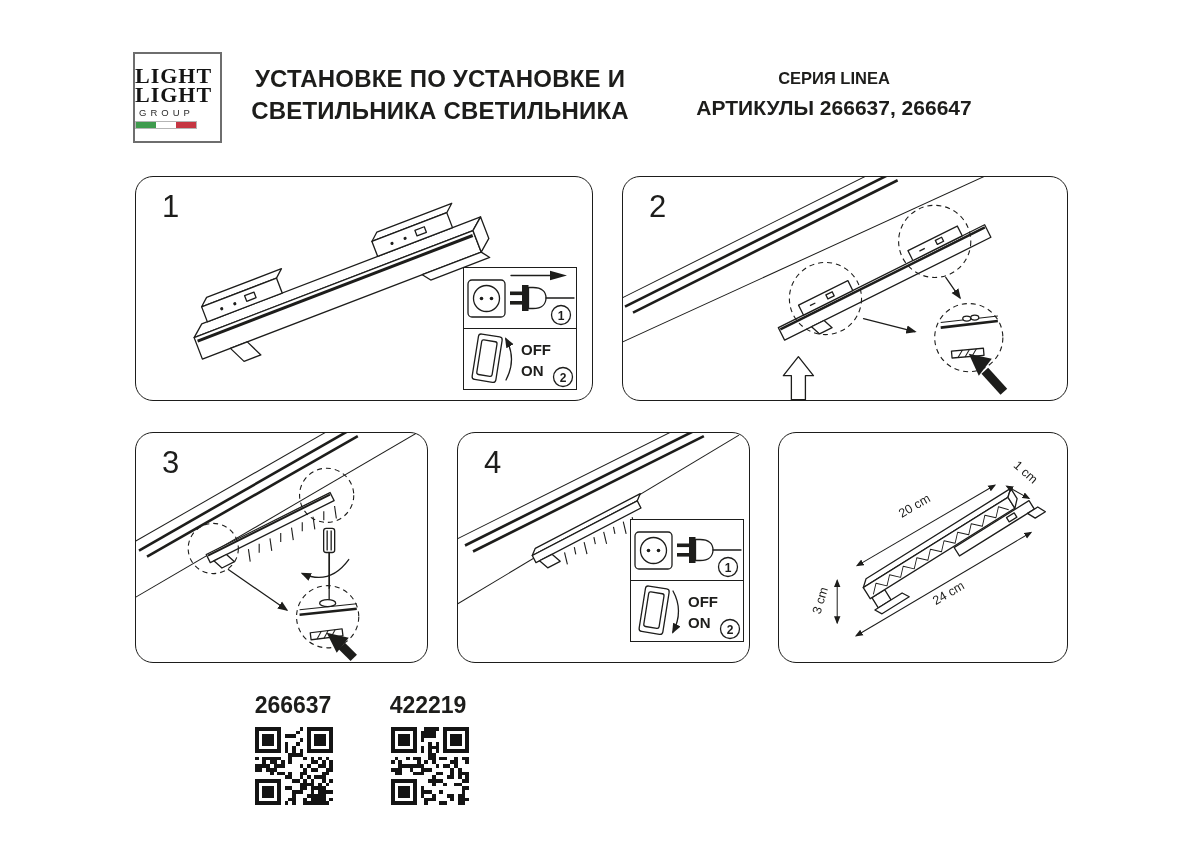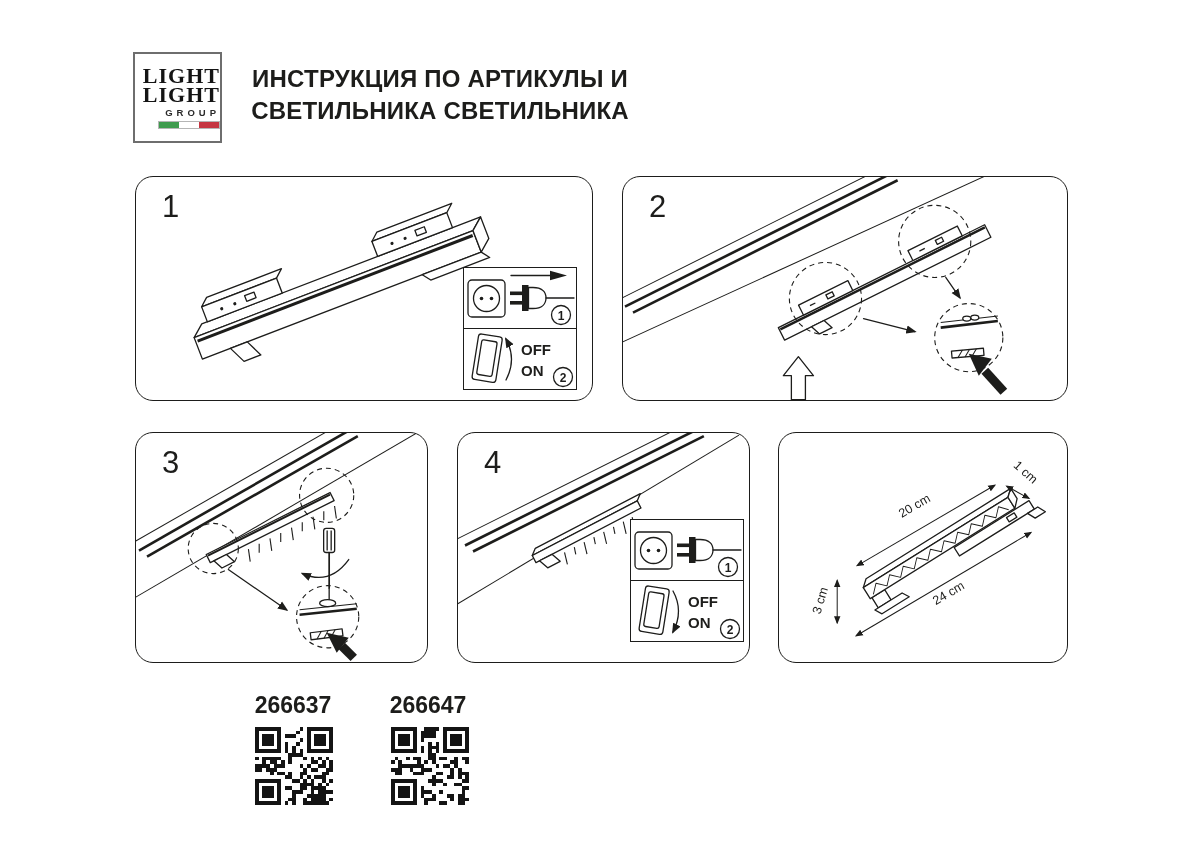--- a/index.html
+++ b/index.html
@@ -1,23 +1,23 @@
 <!DOCTYPE html>
 <html><head>
 <meta charset="utf-8">
 <style>
   html,body{margin:0;padding:0;background:#fff;}
   .page{position:relative;width:1200px;height:849px;background:#fff;overflow:hidden;
         font-family:"Liberation Sans",sans-serif;color:#1d1d1b;}
   
   .logo{position:absolute;left:133px;top:52px;width:89px;height:91px;border:2px solid #6e6e6e;
-        box-sizing:border-box;display:flex;flex-direction:column;align-items:flex-end;justify-content:center;background:#fff;}
+        box-sizing:border-box;display:flex;flex-direction:column;align-items:flex-start;justify-content:center;background:#fff;}
   .logo-word{font-family:"Liberation Serif",serif;font-weight:700;font-size:22px;line-height:19px;
              letter-spacing:1px;color:#141414;}
-  .logo-group{font-size:9.5px;letter-spacing:4px;margin-top:3px;padding-left:4px;color:#2a2a2a;font-weight:bold;}
+  .logo-group{font-size:9.5px;letter-spacing:4px;margin-top:3px;padding-left:4px;color:#2a2a2a;}
   .flag{width:60px;height:6px;margin-top:3px;border:1px solid #b5b5b5;display:flex;box-sizing:content-box;}
   .flag span{flex:1;}
   .title{position:absolute;left:230px;top:63px;width:420px;text-align:center;
          font-size:24px;font-weight:700;line-height:32px;letter-spacing:0.2px;}
   .series-wrap{position:absolute;left:683px;top:69px;width:302px;text-align:center;}
   .series{font-size:16.5px;font-weight:700;}
   .articles{font-size:21px;font-weight:700;margin-top:8px;}
   
   .panel{position:absolute;border:1.6px solid #1d1d1b;border-radius:18px;background:#fff;
          box-sizing:border-box;overflow:hidden;}
@@ -63,25 +63,27 @@
     <div class="logo-word">LIGHT</div>
     <div class="logo-group">GROUP</div>
     <div class="flag">
       <span style="background:#3f9b4e"></span>
         <span style="background:#ffffff"></span>
         <span style="background:#c53642"></span>
     </div>
   </div>
 
   <div class="title">
-    <div>ИНСТРУКЦИЯ ПО АРТИКУЛЫ И</div>
+    <div>УСТАНОВКЕ ПО УСТАНОВКЕ И</div>
     <div>СВЕТИЛЬНИКА СВЕТИЛЬНИКА</div>
   </div>
 
   <div class="series-wrap">
+    <div class="series">СЕРИЯ LINEA</div>
+    <div class="articles">АРТИКУЛЫ 266637, 266647</div>
   </div>
 
   <div class="panel" id="panel1">
     <svg class="art" viewBox="0 0 455 222">
       <g transform="translate(58,160) rotate(-21)" class="lnw">
         <polygon points="12,-10 310,-10 298,0 0,0"></polygon>
         <rect x="0" y="0" width="298" height="23"></rect>
         <polygon points="298,0 310,-10 310,13 298,23"></polygon>
         <line x1="2" y1="4.5" x2="296" y2="4.5" stroke-width="3"></line>
         <polygon points="26,-33 106,-33 98,-26 18,-26"></polygon>
@@ -343,21 +345,21 @@
         <line class="dim" x1="77" y1="202" x2="251" y2="99" marker-start="url(#h5)" marker-end="url(#h5)"></line>
       </g>
       <text class="dimlab" x="137" y="76" transform="rotate(-30,137,76)">20 cm</text>
       <text class="dimlab" x="243" y="42" transform="rotate(42,243,42)">1 cm</text>
       <text class="dimlab" x="45" y="168" transform="rotate(-73,45,168)">3 cm</text>
       <text class="dimlab" x="171" y="163" transform="rotate(-30,171,163)">24 cm</text>
     </svg>
   </div>
 
   <div class="qr-label" id="qrl1">266637</div>
-  <div class="qr-label" id="qrl2">266647</div>
+  <div class="qr-label" id="qrl2">422219</div>
   <svg class="qr" id="qr1" viewBox="0 0 21 21">
       <rect x="0" y="0" width="1" height="1"></rect>
       <rect x="1" y="0" width="1" height="1"></rect>
       <rect x="2" y="0" width="1" height="1"></rect>
       <rect x="3" y="0" width="1" height="1"></rect>
       <rect x="4" y="0" width="1" height="1"></rect>
       <rect x="5" y="0" width="1" height="1"></rect>
       <rect x="6" y="0" width="1" height="1"></rect>
       <rect x="12" y="0" width="1" height="1"></rect>
       <rect x="14" y="0" width="1" height="1"></rect>

